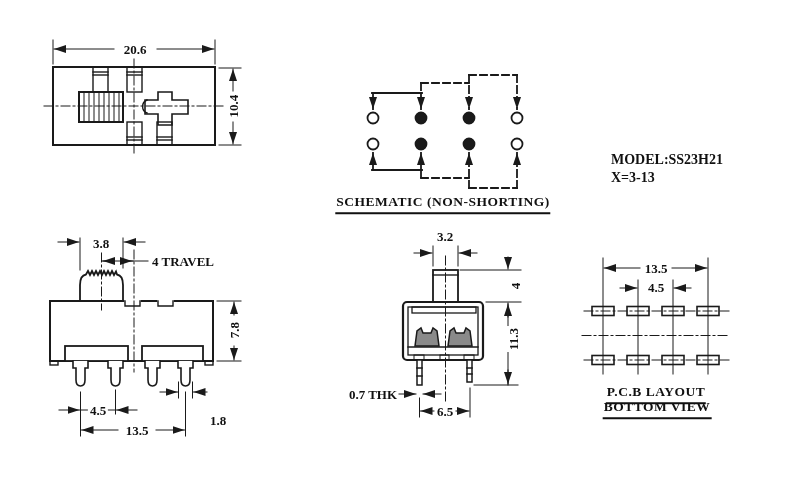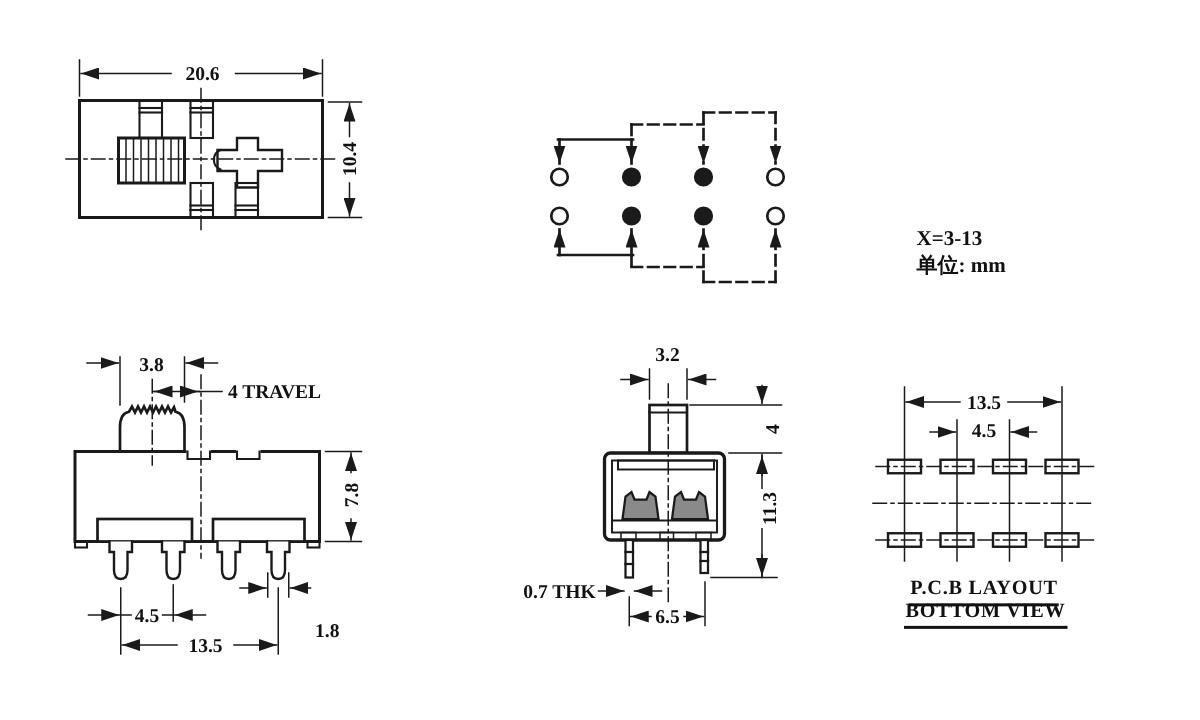--- a/index.html
+++ b/index.html
@@ -311,24 +311,25 @@
       <line x1="738" y1="311" x2="738" y2="360"></line>
       <line x1="738" y1="324" x2="738" y2="312" marker-end="url(#ar)"></line>
       <line x1="738" y1="347" x2="738" y2="359" marker-end="url(#ar)"></line>
     </g>
   </g>
 </svg>
 
   <div class="txt" style="left:135px;top:49px;">20.6</div>
   <div class="txt rot" style="left:233px;top:106px;">10.4</div>
 
+  <div class="caption" style="left:443px;top:204px;">SCHEMATIC (NON-SHORTING)</div>
 
   <div class="info" style="left:611px;top:151px;">
+    <div>MODEL:SS23H21</div>
     <div>X=3-13</div>
-    <div>单位: mm</div>
   </div>
 
   <div class="txt" style="left:101px;top:243px;">3.8</div>
   <div class="txt left nobg" style="left:152px;top:261px;">4 TRAVEL</div>
   <div class="txt rot" style="left:234px;top:330px;">7.8</div>
   <div class="txt left nobg" style="left:210px;top:392px;margin-top:28px;">1.8</div>
   <div class="txt" style="left:98px;top:410px;">4.5</div>
   <div class="txt" style="left:137px;top:430px;">13.5</div>
 
   <div class="txt" style="left:445px;top:236px;">3.2</div>

